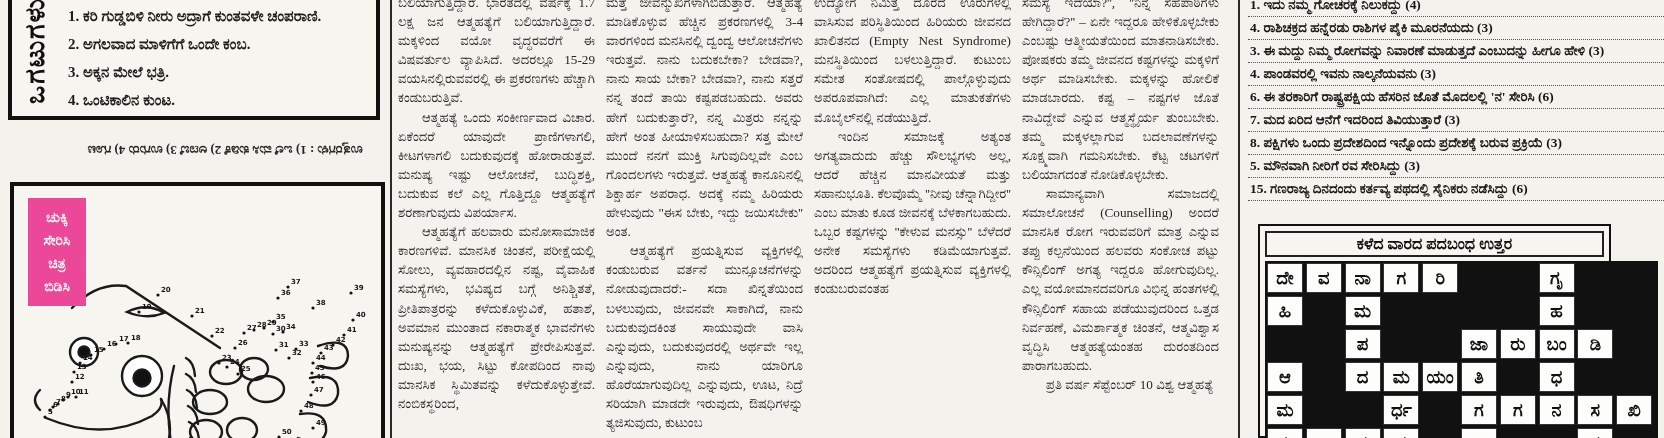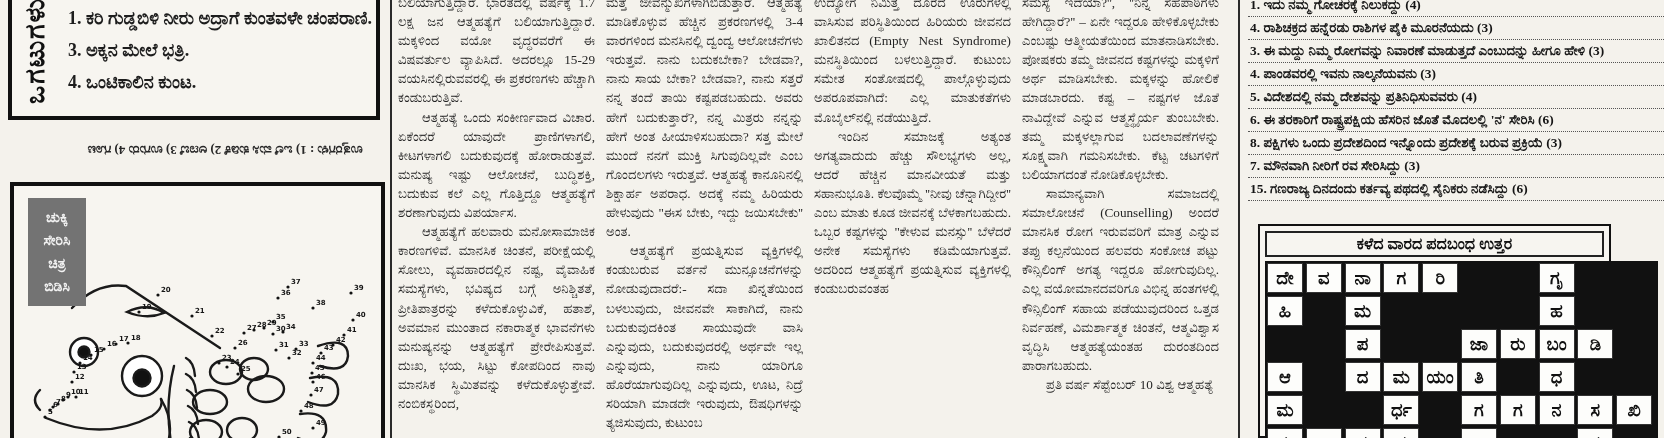--- a/index.html
+++ b/index.html
@@ -7,29 +7,29 @@
         font-family:"Liberation Serif","DejaVu Serif",serif;color:#222;}
   .vrule{position:absolute;width:2px;background:#2a2a2a;top:0;bottom:0;}
   
   .riddle-box{position:absolute;left:8px;top:-18px;width:372px;height:138px;
               border:4px solid #111;background:#f7f5f0;box-sizing:border-box;}
   .riddle-title{position:absolute;left:2px;top:2px;bottom:2px;width:42px;
                 display:flex;align-items:center;justify-content:center;
                 writing-mode:vertical-rl;transform:rotate(180deg);
                 font-weight:bold;font-size:27px;letter-spacing:2px;color:#111;}
   .riddle-items{position:absolute;left:56px;top:22px;right:8px;}
-  .riddle-items div{font-size:18px;font-weight:bold;color:#1d1d1d;margin-bottom:11px;white-space:nowrap;}
+  .riddle-items div{font-size:15px;font-weight:bold;color:#1d1d1d;margin-bottom:11px;white-space:nowrap;}
   
   .answers{position:absolute;left:60px;top:142px;width:330px;text-align:center;
            transform:rotate(180deg);font-size:13px;font-weight:bold;color:#272727;}
   
   .dots-box{position:absolute;left:10px;top:182px;width:375px;height:300px;
             border:4px solid #111;background:#f7f5f0;box-sizing:border-box;}
   .dots-label{position:absolute;left:14px;top:12px;width:58px;padding:8px 0;
-              background:#737373;color:#f2f2f2;text-align:center;
+              background:#ec4899;color:#f2f2f2;text-align:center;
               font-size:14px;font-weight:bold;line-height:23px;}
   .dots-svg{position:absolute;left:0;top:0;width:100%;height:100%;}
   .dots-svg text{font-family:"DejaVu Sans",sans-serif;font-size:7px;font-weight:bold;fill:#161616;}
   
   .col{position:absolute;top:-7px;bottom:0;width:197px;overflow:hidden;
        font-size:13.2px;line-height:19.1px;text-align:justify;color:#252525;}
   .col p{margin:0;text-indent:24px;}
   .col p.first{text-indent:0;}
   
   .clues{position:absolute;left:1248px;top:-6px;width:416px;}
@@ -54,20 +54,21 @@
 
 <div class="page">
 
   <div class="vrule" style="left:390px;"></div>
   <div class="vrule" style="left:1238px;"></div>
 
   <div class="riddle-box">
     <div class="riddle-title">ಒಗಟುಗಳು</div>
     <div class="riddle-items" id="riddle-items">
         <div>1. ಕರಿ ಗುಡ್ಡಬಿಳಿ ನೀರು ಅದ್ರಾಗೆ ಕುಂತವಳೇ ಚಂಪರಾಣಿ.</div>
+        <div>2. ಅಗಲವಾದ ಮಾಳಿಗೆಗೆ ಒಂದೇ ಕಂಬ.</div>
         <div>3. ಅಕ್ಕನ ಮೇಲೆ ಭತ್ರಿ.</div>
         <div>4. ಒಂಟಿಕಾಲಿನ ಕುಂಟ.</div>
       </div>
   </div>
 
   <div class="answers">ಉತ್ತರಗಳು : 1) ಒಲೆ ಮಸಿ ಕುಡಿಕೆ  2) ಅಣಬೆ  3) ಉಗುರು  4) ಗೂಟ</div>
 
   <div class="dots-box">
     <svg class="dots-svg" id="fish-svg" viewBox="0 0 367 292">
       <g fill="none" stroke="#1a1a1a" stroke-width="2.4" stroke-linecap="round">
@@ -221,24 +222,24 @@
       <p class="first">ಸಮಸ್ಯೆ ಇದೆಯಾ?'', ''ನಿನ್ನ ಸಹಪಾಠಿಗಳು ಹೇಗಿದ್ದಾರೆ?'' – ಏನೇ ಇದ್ದರೂ ಹೇಳಿಕೊಳ್ಳಬೇಕು ಎಂಬಷ್ಟು ಆತ್ಮೀಯತೆಯಿಂದ ಮಾತನಾಡಿಸಬೇಕು. ಪೋಷಕರು ತಮ್ಮ ಜೀವನದ ಕಷ್ಟಗಳನ್ನು ಮಕ್ಕಳಿಗೆ ಅರ್ಥ ಮಾಡಿಸಬೇಕು. ಮಕ್ಕಳನ್ನು ಹೋಲಿಕೆ ಮಾಡಬಾರದು. ಕಷ್ಟ – ನಷ್ಟಗಳ ಜೊತೆ ನಾವಿದ್ದೇವೆ ಎನ್ನುವ ಆತ್ಮಸ್ಥೈರ್ಯ ತುಂಬಬೇಕು. ತಮ್ಮ ಮಕ್ಕಳಲ್ಲಾಗುವ ಬದಲಾವಣೆಗಳನ್ನು ಸೂಕ್ಷ್ಮವಾಗಿ ಗಮನಿಸಬೇಕು. ಕೆಟ್ಟ ಚಟಗಳಿಗೆ ಬಲಿಯಾಗದಂತೆ ನೋಡಿಕೊಳ್ಳಬೇಕು.</p>
       <p>ಸಾಮಾನ್ಯವಾಗಿ ಸಮಾಜದಲ್ಲಿ ಸಮಾಲೋಚನೆ (Counselling) ಅಂದರೆ ಮಾನಸಿಕ ರೋಗ ಇರುವವರಿಗೆ ಮಾತ್ರ ಎನ್ನುವ ತಪ್ಪು ಕಲ್ಪನೆಯಿಂದ ಹಲವರು ಸಂಕೋಚ ಪಟ್ಟು ಕೌನ್ಸಿಲಿಂಗ್ ಅಗತ್ಯ ಇದ್ದರೂ ಹೋಗುವುದಿಲ್ಲ. ಎಲ್ಲ ವಯೋಮಾನದವರಿಗೂ ವಿಭಿನ್ನ ಹಂತಗಳಲ್ಲಿ ಕೌನ್ಸಿಲಿಂಗ್ ಸಹಾಯ ಪಡೆಯುವುದರಿಂದ ಒತ್ತಡ ನಿರ್ವಹಣೆ, ವಿಮರ್ಶಾತ್ಮಕ ಚಿಂತನೆ, ಆತ್ಮವಿಶ್ವಾಸ ವೃದ್ಧಿಸಿ ಆತ್ಮಹತ್ಯೆಯಂತಹ ದುರಂತದಿಂದ ಪಾರಾಗಬಹುದು.</p>
       <p>ಪ್ರತಿ ವರ್ಷ ಸೆಪ್ಟೆಂಬರ್ 10 ವಿಶ್ವ ಆತ್ಮಹತ್ಯೆ</p>
     </div>
 
   <div class="clues" id="clues">
       <div class="clue">1. ಇದು ನಮ್ಮ ಗೋಚರಕ್ಕೆ ನಿಲುಕದ್ದು (4)</div>
       <div class="clue">4. ರಾಶಿಚಕ್ರದ ಹನ್ನೆರಡು ರಾಶಿಗಳ ಪೈಕಿ ಮೂರನೆಯದು (3)</div>
       <div class="clue">3. ಈ ಮದ್ದು ನಿಮ್ಮ ರೋಗವನ್ನು ನಿವಾರಣೆ ಮಾಡುತ್ತದೆ ಎಂಬುದನ್ನು ಹೀಗೂ ಹೇಳಿ (3)</div>
       <div class="clue">4. ಪಾಂಡವರಲ್ಲಿ ಇವನು ನಾಲ್ಕನೆಯವನು (3)</div>
-      <div class="clue">5. ವಿದೇಶದಲ್ಲಿ ನಮ್ಮ ದೇಶವನ್ನು ಪ್ರತಿನಿಧಿಸುವವರು (4)</div>
       <div class="clue">6. ಈ ತರಕಾರಿಗೆ ರಾಷ್ಟ್ರಪಕ್ಷಿಯ ಹೆಸರಿನ ಜೊತೆ ಮೊದಲಲ್ಲಿ 'ನ' ಸೇರಿಸಿ (6)</div>
+      <div class="clue">7. ಮದ ಏರಿದ ಆನೆಗೆ ಇದರಿಂದ ತಿವಿಯುತ್ತಾರೆ (3)</div>
       <div class="clue">8. ಪಕ್ಷಿಗಳು ಒಂದು ಪ್ರದೇಶದಿಂದ ಇನ್ನೊಂದು ಪ್ರದೇಶಕ್ಕೆ ಬರುವ ಪ್ರಕ್ರಿಯೆ (3)</div>
-      <div class="clue">7. ಮೌನವಾಗಿ ನೀರಿಗೆ ರವ ಸೇರಿಸಿದ್ದು (3)</div>
+      <div class="clue">5. ಮೌನವಾಗಿ ನೀರಿಗೆ ರವ ಸೇರಿಸಿದ್ದು (3)</div>
       <div class="clue">15. ಗಣರಾಜ್ಯ ದಿನದಂದು ಕರ್ತವ್ಯ ಪಥದಲ್ಲಿ ಸೈನಿಕರು ನಡೆಸಿದ್ದು (6)</div>
     </div>
 
   <div class="cw-box">
     <div class="cw-title">ಕಳೆದ ವಾರದ ಪದಬಂಧ ಉತ್ತರ</div>
     <div class="cw-grid" id="cw-grid">
         <div class="cw-row">
           <div class="cw-cell white">ದೇ</div>
           <div class="cw-cell white">ವ</div>
           <div class="cw-cell white">ನಾ</div>

